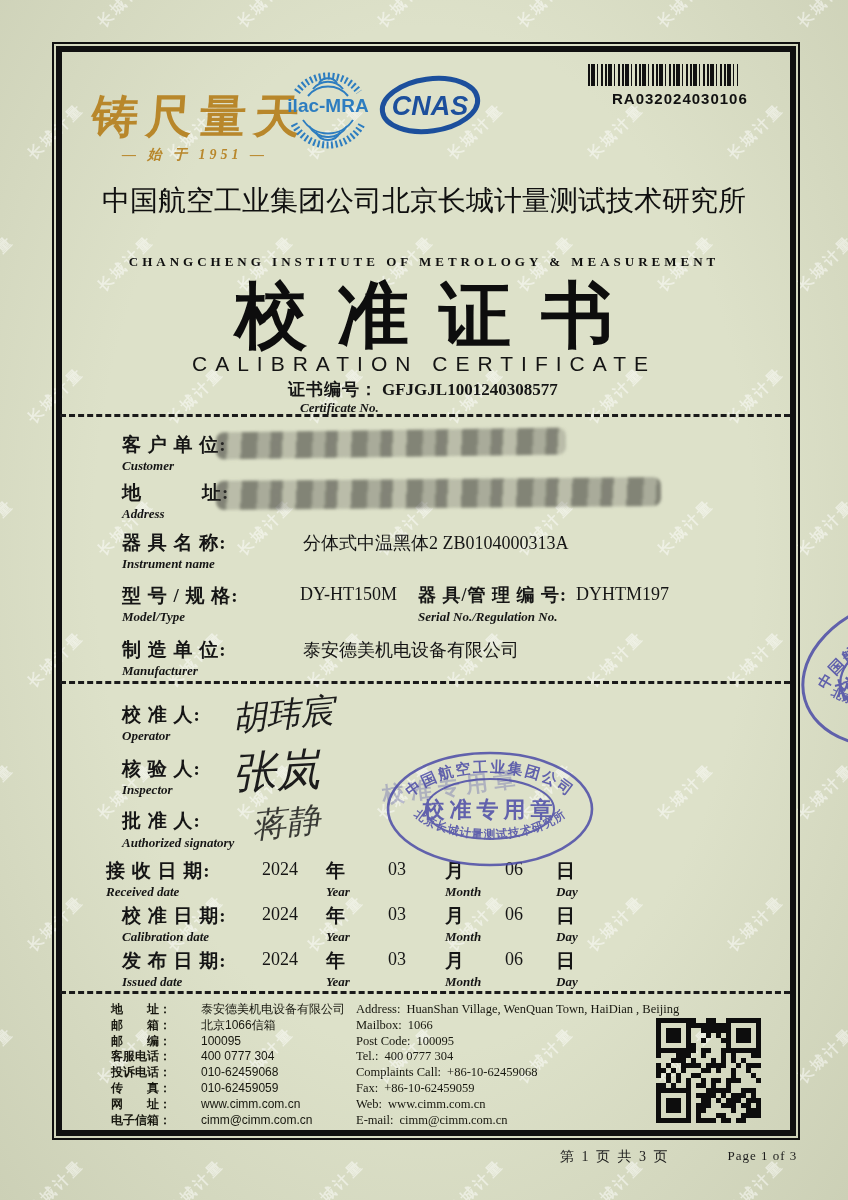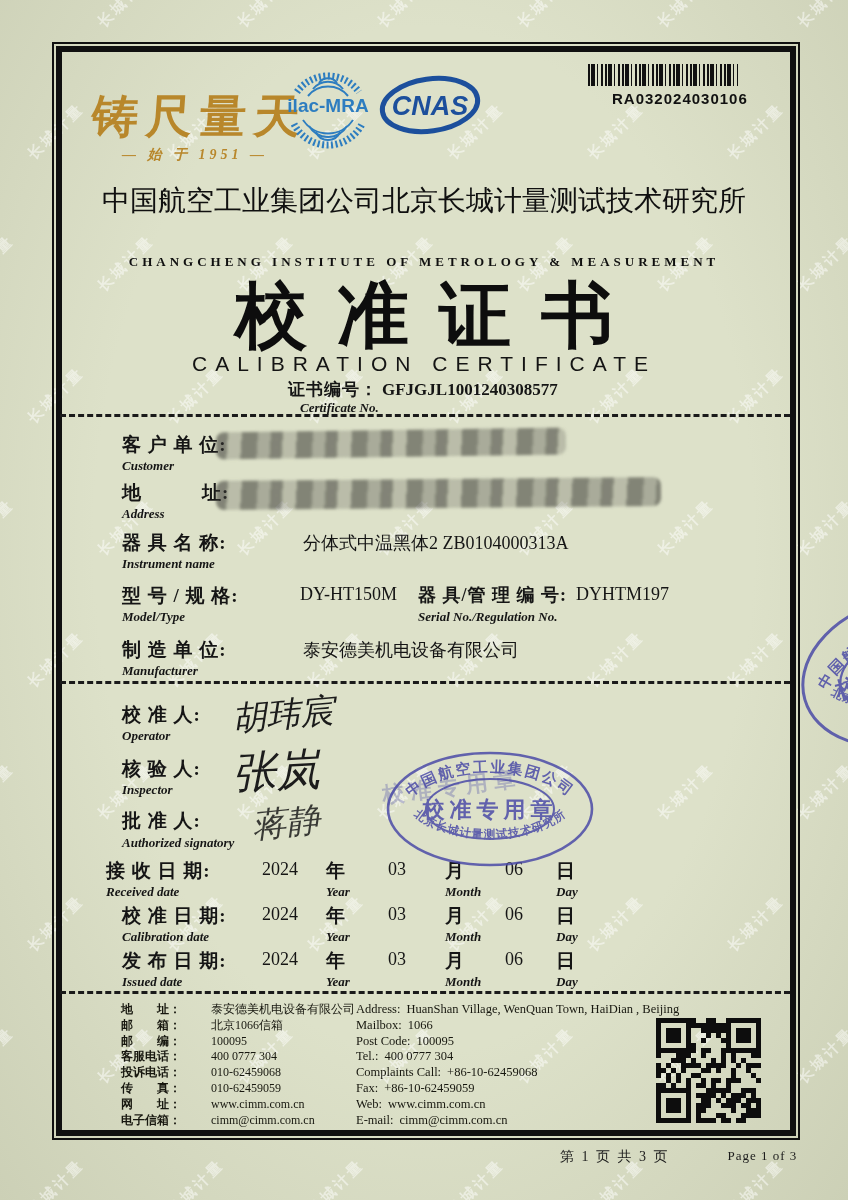--- a/index.html
+++ b/index.html
@@ -260,21 +260,21 @@
   <div class="abs fen" style="left:326px;top:974px;z-index:3;">Year</div>
   <div class="abs dtv" style="left:388px;top:949px;z-index:3;">03</div>
   <div class="abs flabel" style="left:445px;top:948px;z-index:3;">月</div>
   <div class="abs fen" style="left:445px;top:974px;z-index:3;">Month</div>
   <div class="abs dtv" style="left:505px;top:949px;z-index:3;">06</div>
   <div class="abs flabel" style="left:556px;top:948px;z-index:3;">日</div>
   <div class="abs fen" style="left:556px;top:974px;z-index:3;">Day</div>
 
   <div class="dash" style="top:991px;z-index:3;"></div>
 
-  <div class="abs contact-cn" style="left:121px;top:1002px;z-index:3;font-family:Liberation Serif, serif;">
+  <div class="abs contact-cn" style="left:111px;top:1002px;z-index:3;">
     <div class="crow">
         <span class="clabel">地　　址：</span>
         <span>泰安德美机电设备有限公司</span>
       </div>
     <div class="crow">
         <span class="clabel">邮　　箱：</span>
         <span>北京1066信箱</span>
       </div>
     <div class="crow">
         <span class="clabel">邮　　编：</span>

